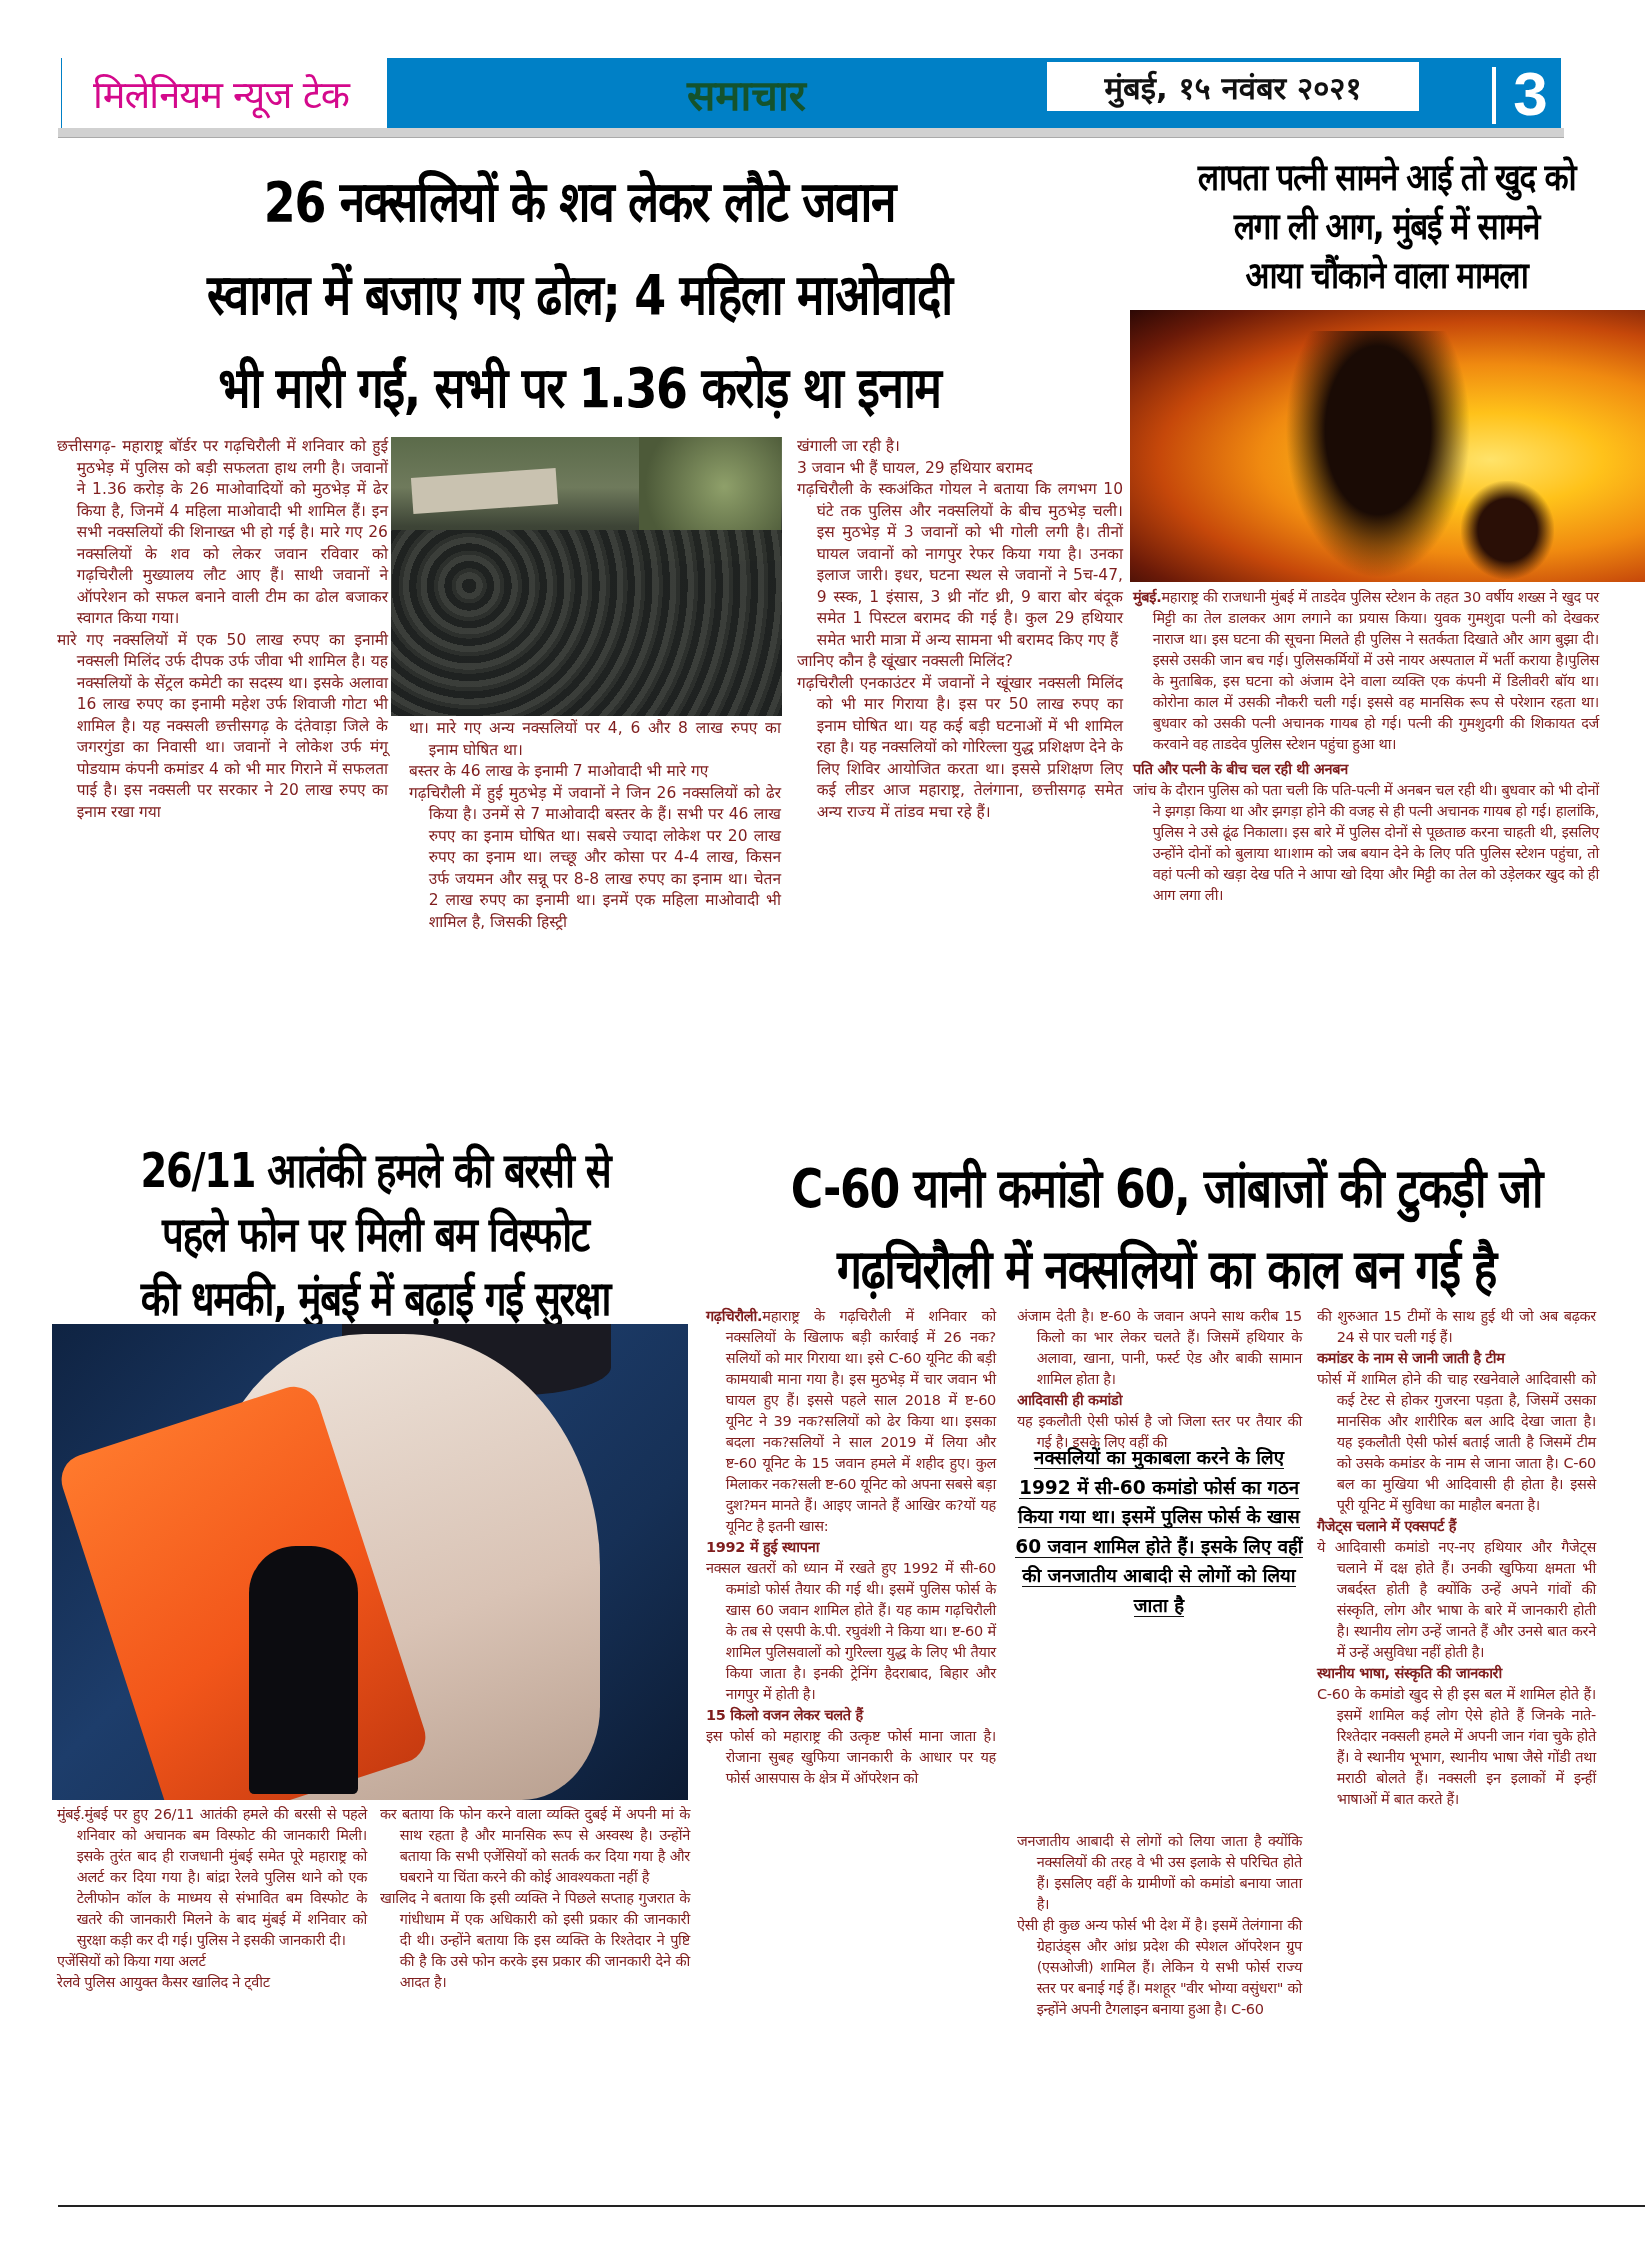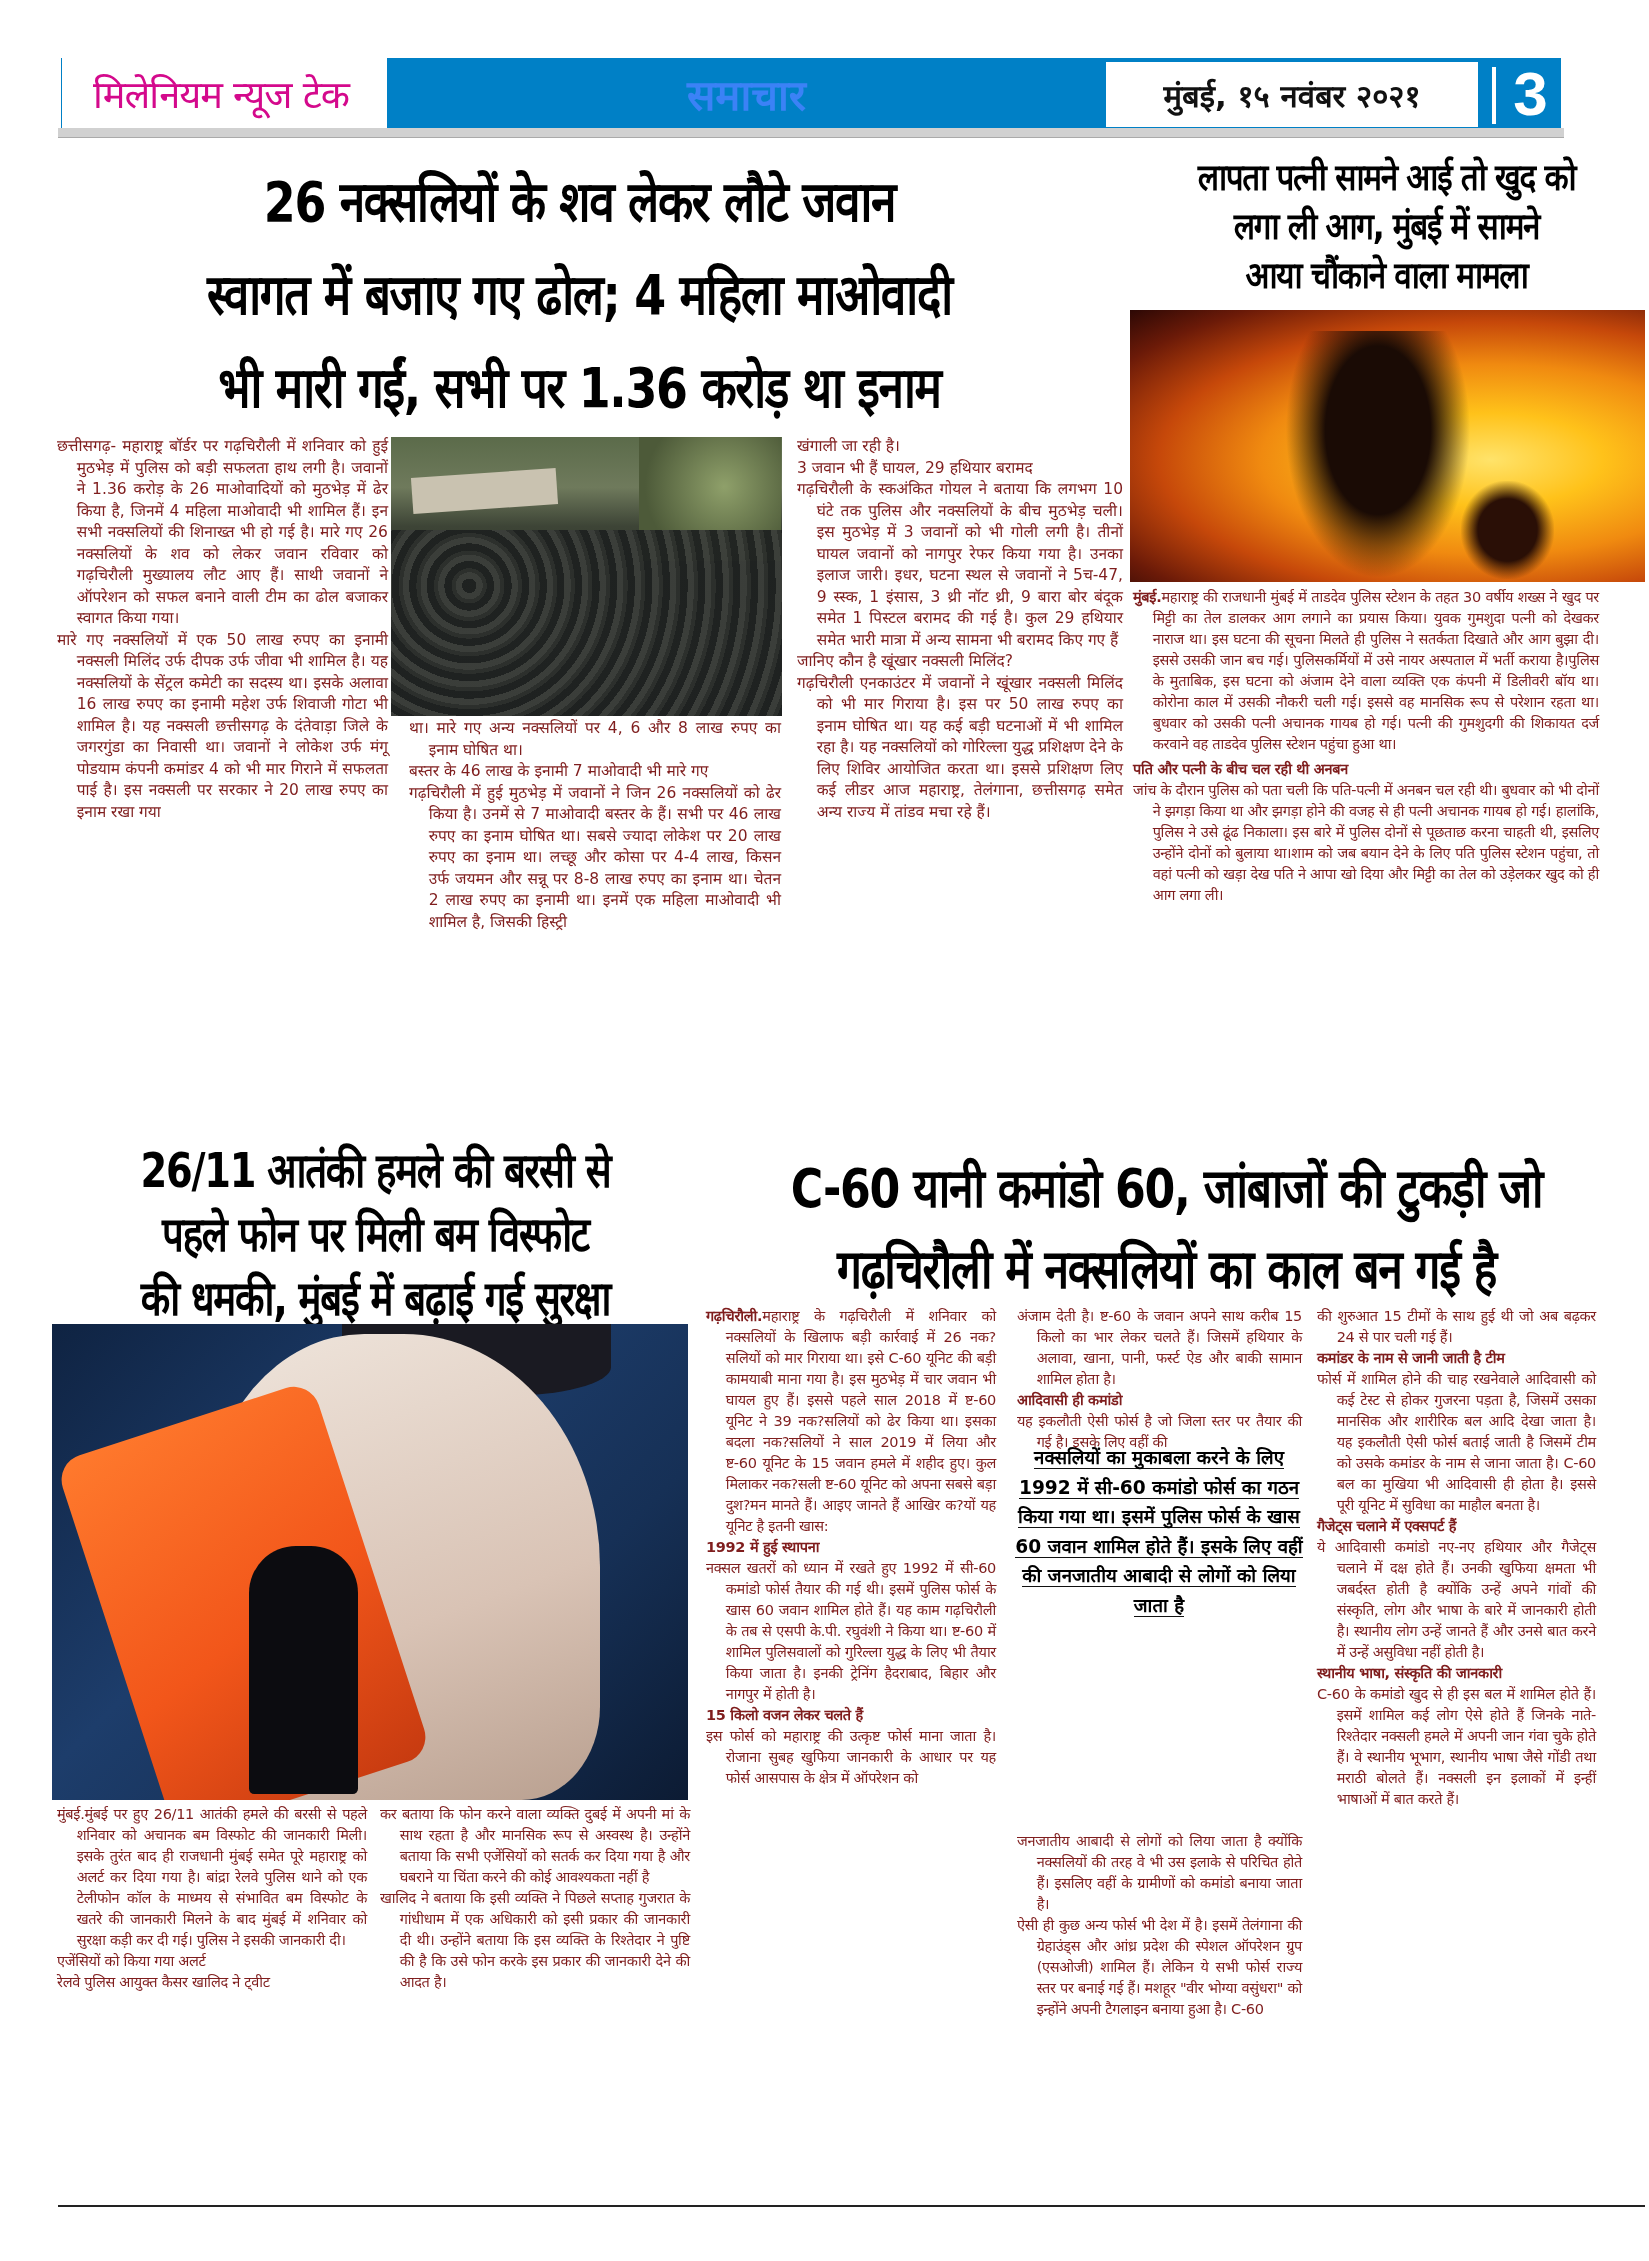--- a/index.html
+++ b/index.html
@@ -2,22 +2,22 @@
 <html style="font-size:8.3px"><head>
 <meta charset="utf-8">
 <style>
   * { box-sizing: border-box; margin: 0; padding: 0; }
   html, body { width: 1650px; height: 2261px; background: #ffffff; overflow: hidden; }
   body { position: relative; font-family: "DejaVu Sans", sans-serif; color: #111; }
   .abs { position: absolute; }
   .mast-left { left: 61px; top: 58px; width: 326px; height: 70px; border-left: 1.6px solid #0080c6; background: #fff; display:flex; align-items:center; padding-left: 31px; }
   .mast-brand { color: #d4098c; font-weight: normal; font-size: 38px; letter-spacing: -1px; font-family: "DejaVu Sans", sans-serif; }
   .mast-blue { left: 387px; top: 58px; width: 1174px; height: 70px; background: #0080c6; }
-  .mast-section { left: 387px; top: 58px; width: 719px; height: 70px; display:flex; align-items:center; justify-content:center; color:#3b82f6; font-weight:bold; font-size: 42px; }
-  .mast-date-box { left: 1106px; top: 62px; width: 372px; height: 65px; background:#fff; display:flex; align-items:center; justify-content:center; font-weight:bold; font-size: 31px; color:#111; }
+  .mast-section { left: 387px; top: 58px; width: 719px; height: 70px; display:flex; align-items:center; justify-content:center; color:#14532d; font-weight:bold; font-size: 42px; }
+  .mast-date-box { left: 1047px; top: 62px; width: 372px; height: 49px; background:#fff; display:flex; align-items:center; justify-content:center; font-weight:bold; font-size: 31px; color:#111; }
   .mast-pagebar { left: 1492px; top: 67px; width: 4.1px; height: 57px; background:#fff; }
   .mast-pagenum { left: 1500px; top: 58px; width: 61px; height: 70px; color:#fff; font-weight:bold; font-size: 62px; display:flex; align-items:center; justify-content:center; font-family: "Liberation Sans", sans-serif; }
   .mast-grey { left: 58px; top: 128px; width: 1506px; height: 10.3px; background: #d1d1d1; border-bottom: 1px solid #aaa; }
 
   
   .hl { font-weight: bold; text-align: center; color: #000; font-family: "DejaVu Sans", sans-serif; letter-spacing: -1.6px; transform-origin: center; }
   .hl-main { left: 52px; top: 155px; width: 1055px; font-size: 56px; line-height: 93px; transform: scaleX(0.82); }
   .hl-side { left: 1128px; top: 153px; width: 517px; font-size: 37px; line-height: 49px; transform: scaleX(0.85); }
   .hl-2611 { left: 52px; top: 1138px; width: 647px; font-size: 48px; line-height: 64px; transform: scaleX(0.80); }
   .hl-c60 { left: 683px; top: 1148px; width: 967px; font-size: 54px; line-height: 81px; transform: scaleX(0.82); }

